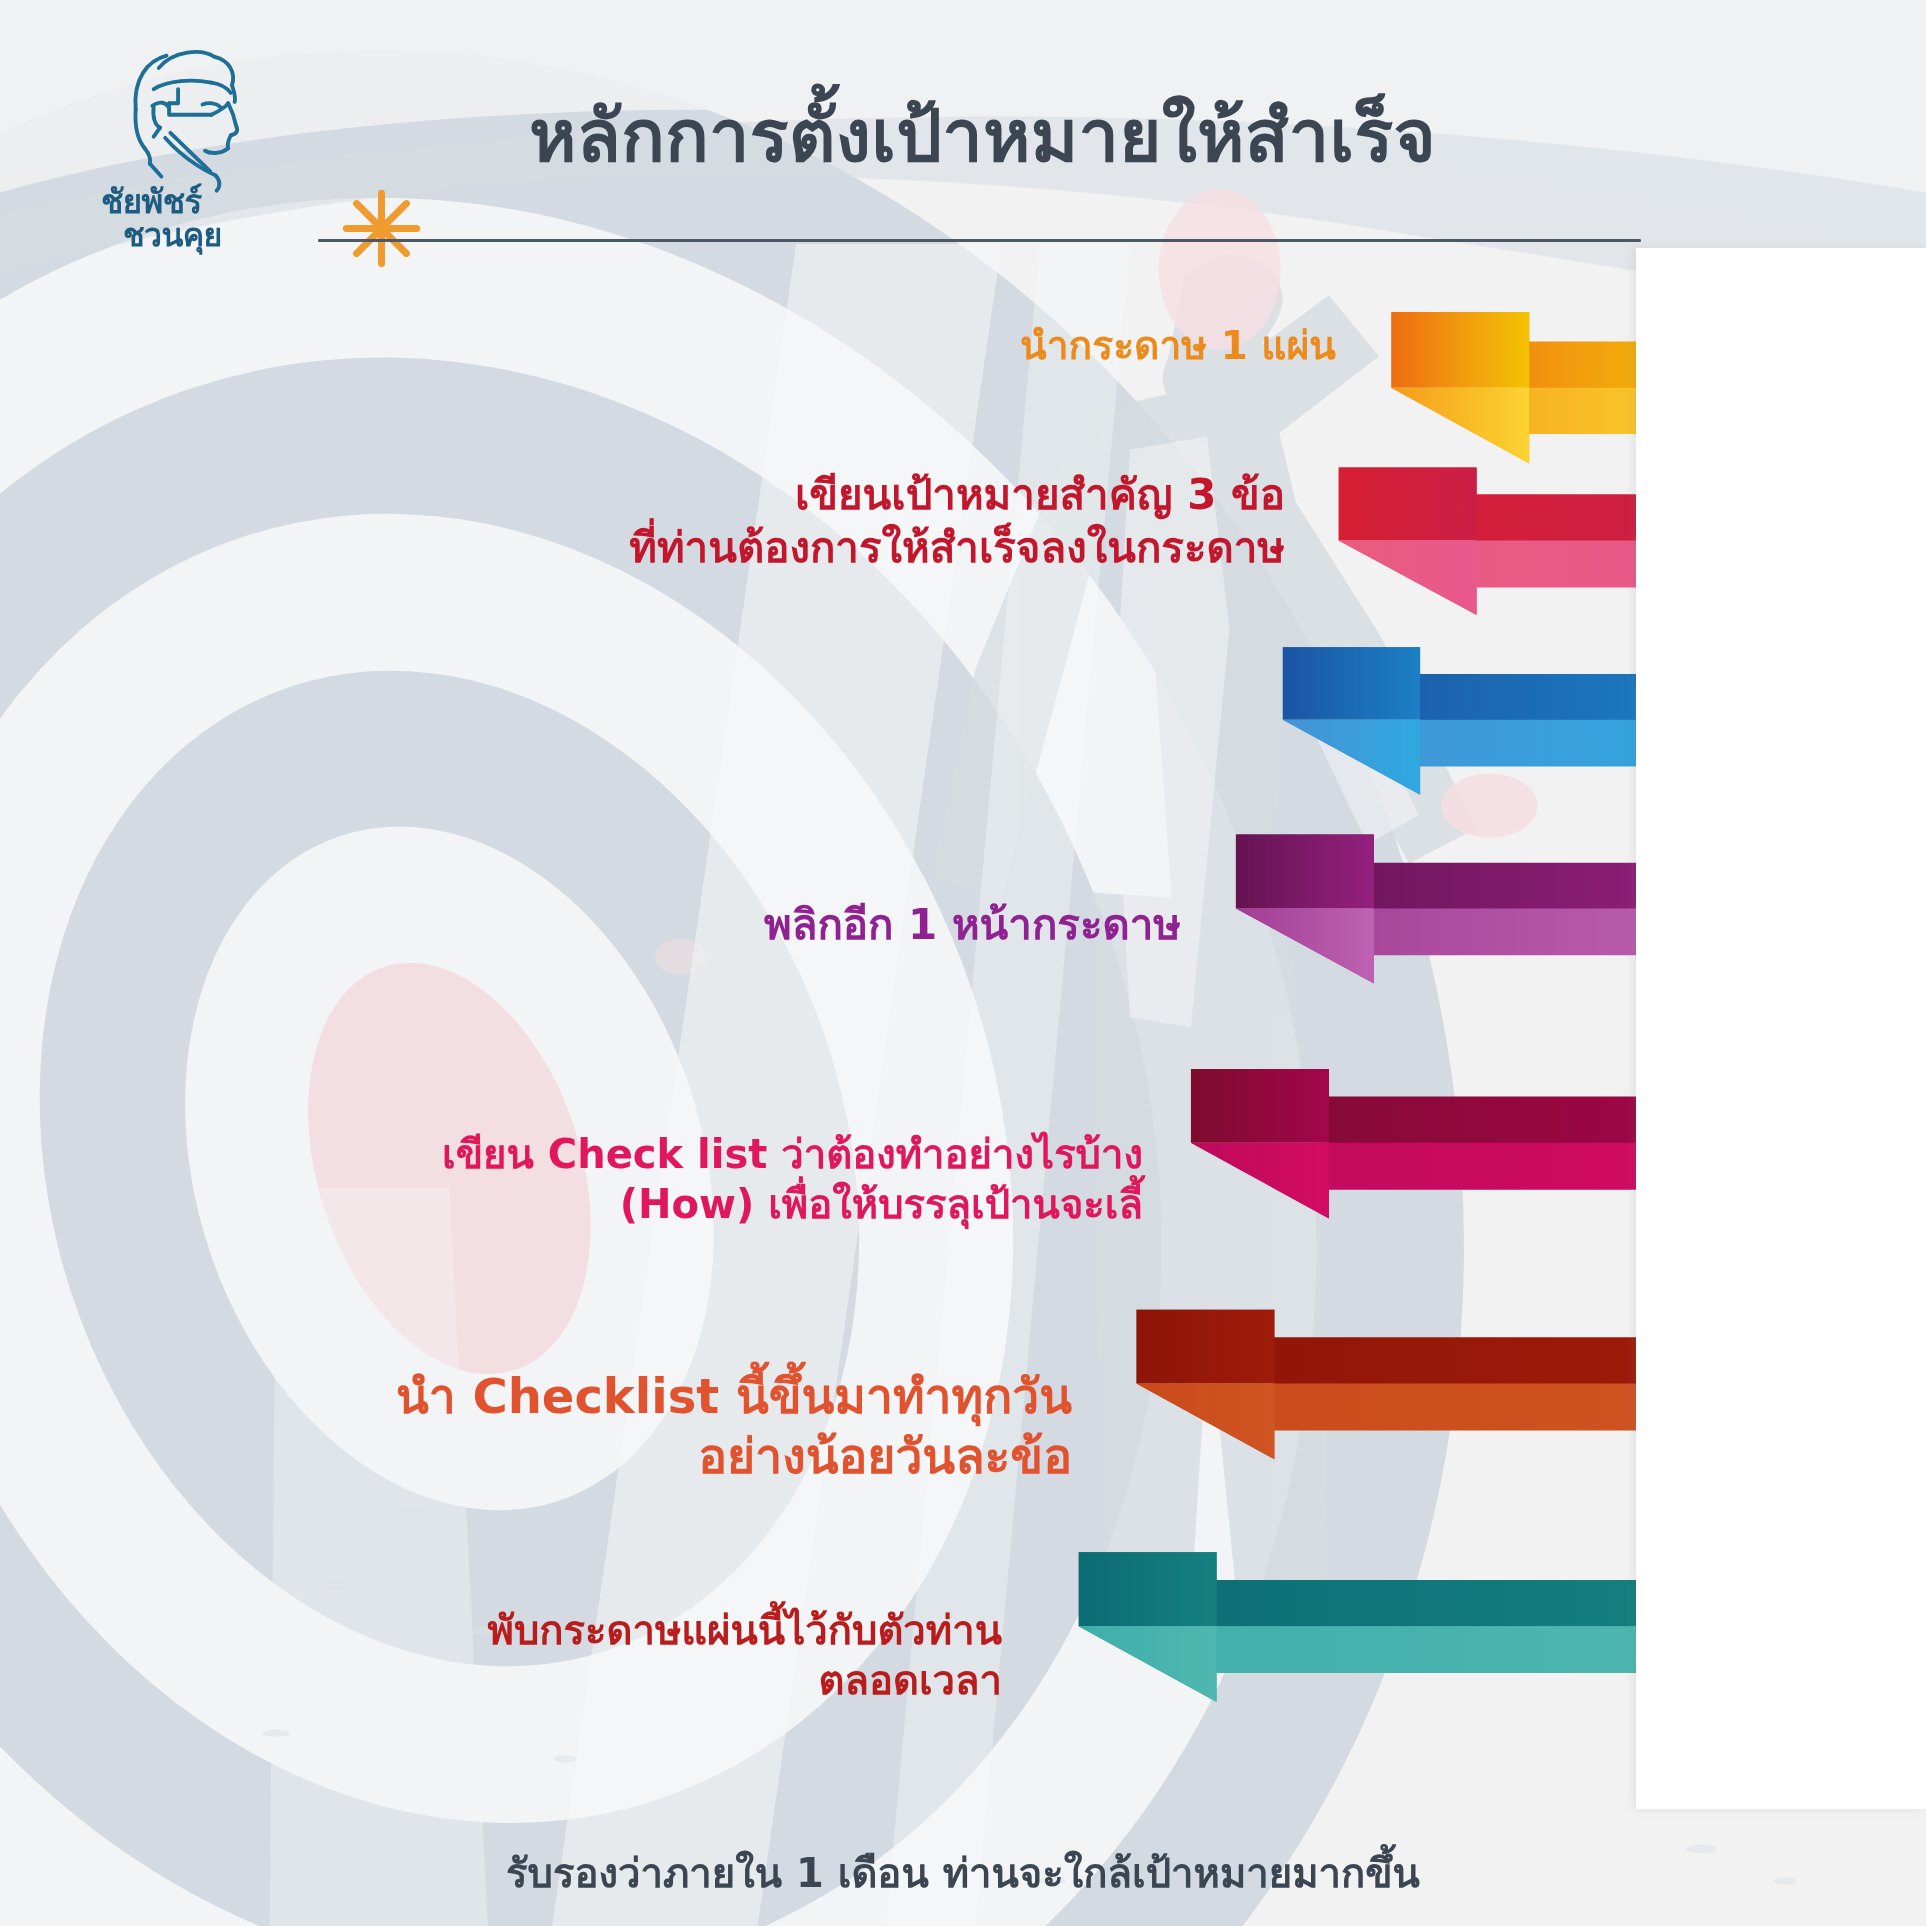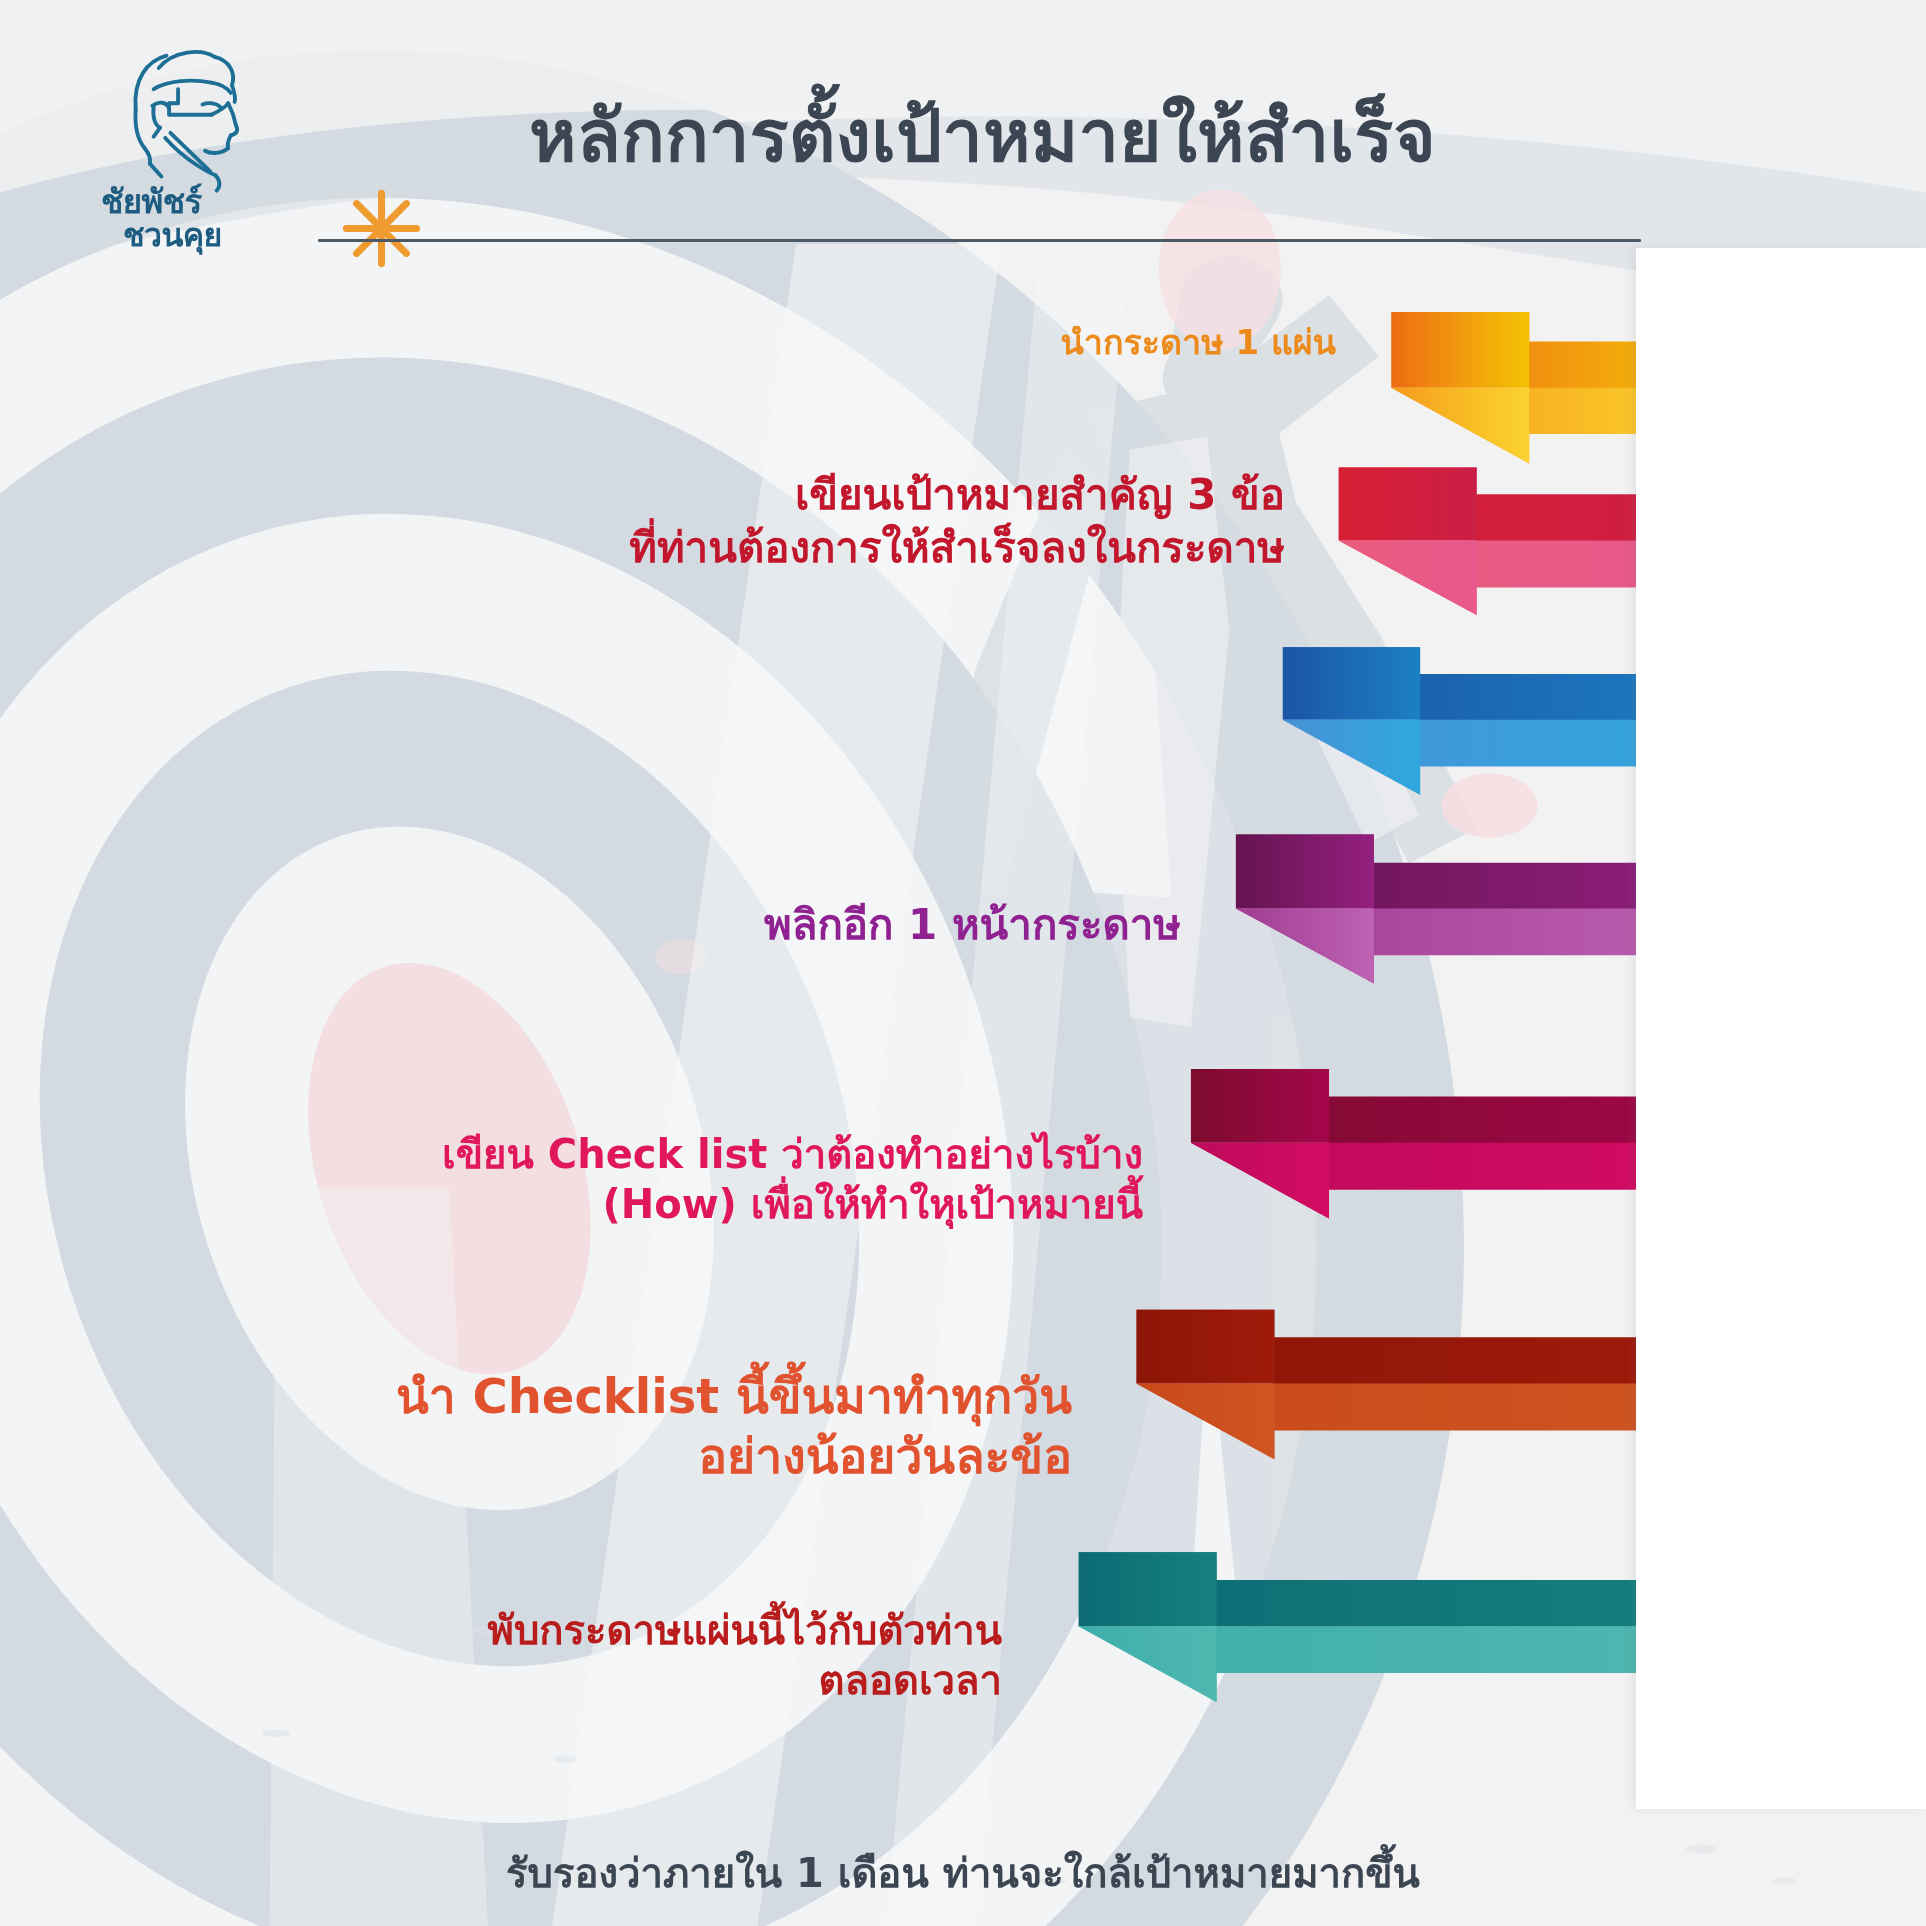--- a/index.html
+++ b/index.html
@@ -286,30 +286,30 @@
         <line x1="10" y1="65" x2="120" y2="65"></line>
         <line x1="26" y1="26" x2="104" y2="104"></line>
         <line x1="104" y1="26" x2="26" y2="104"></line>
       </g>
     </svg>
   </div>
 
   <div class="page-title">หลักการตั้งเป้าหมายให้สำเร็จ</div>
   <div class="divider"></div>
 
-  <div class="step-label" style="left:578px;top:321px;width:758px;font-size:34px;color:#ec8b1c;">นำกระดาษ 1 แผ่น</div>
+  <div class="step-label" style="left:578px;top:321px;width:758px;font-size:39px;color:#ec8b1c;">นำกระดาษ 1 แผ่น</div>
 
   <div class="step-label" style="left:360px;top:469px;width:925px;font-size:42px;color:#c2162c;">เขียนเป้าหมายสำคัญ 3 ข้อ
 ที่ท่านต้องการให้สำเร็จลงในกระดาษ</div>
 
 
   <div class="step-label" style="left:488px;top:899px;width:693px;font-size:42px;color:#8f2191;">พลิกอีก 1 หน้ากระดาษ</div>
 
   <div class="step-label" style="left:212px;top:1129px;width:931px;font-size:40px;color:#e0175b;">เขียน Check list  ว่าต้องทำอย่างไรบ้าง
-(How) เพื่อให้ทำใหุเป้าหมายนี้</div>
+(How) เพื่อให้บรรลุเป้านจะเลี้</div>
 
   <div class="step-label" style="left:308px;top:1366px;width:764px;font-size:48px;color:#e1522f;">นำ Checklist นี้ขึ้นมาทำทุกวัน
 อย่างน้อยวันละข้อ</div>
 
   <div class="step-label" style="left:270px;top:1605px;width:732px;font-size:40px;color:#b91c1c;">พับกระดาษแผ่นนี้ไว้กับตัวท่าน
 ตลอดเวลา</div>
 
   <div class="footer">รับรองว่าภายใน 1 เดือน  ท่านจะใกล้เป้าหมายมากขึ้น</div>
 
 </div>

